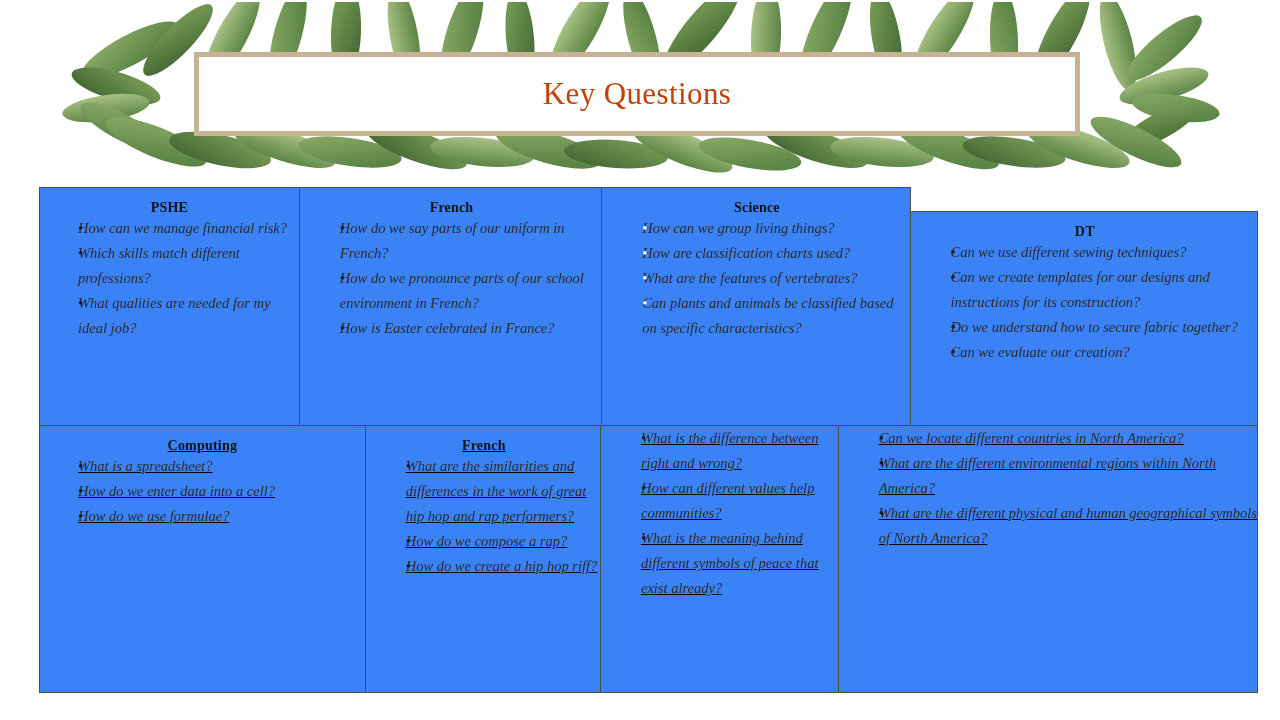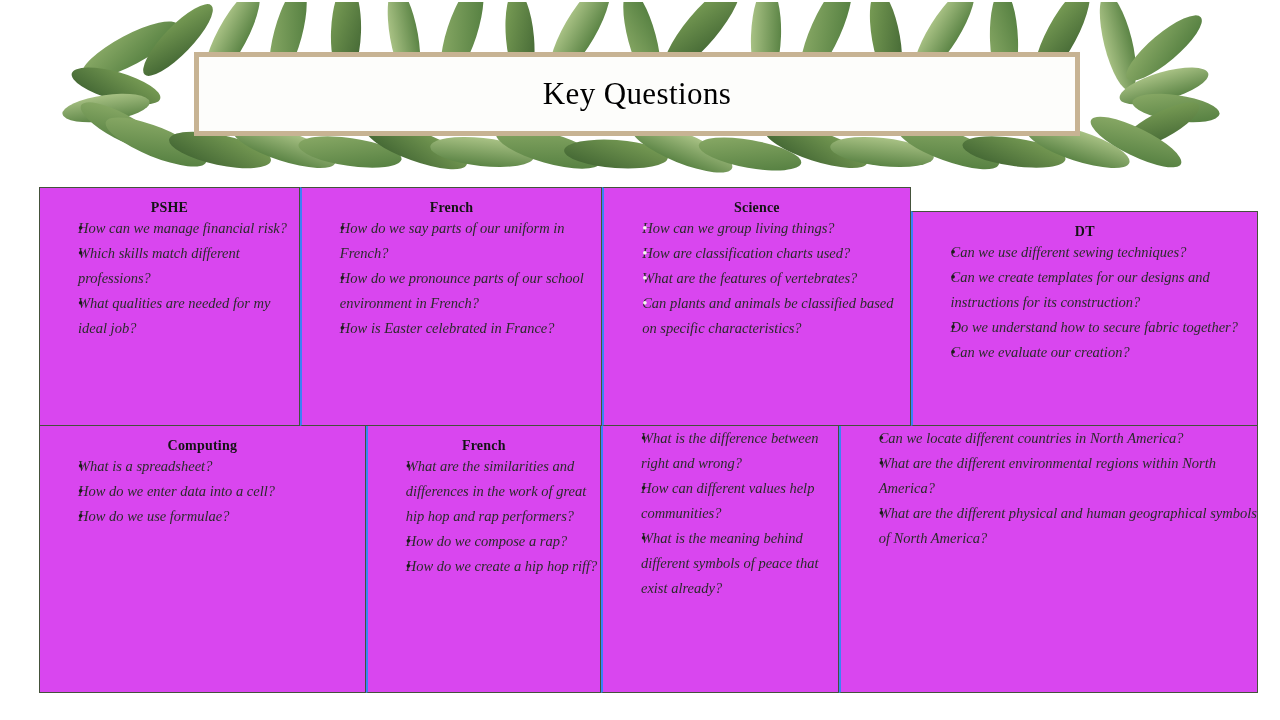--- a/index.html
+++ b/index.html
@@ -40,44 +40,44 @@
     height: 84px;
     background: #fdfdfb;
     border: 5px solid #c7b393;
     box-sizing: border-box;
     display: flex;
     align-items: center;
     justify-content: center;
   }
   #title-text {
     font-size: 31px;
-    color: #000000;
+    color: #c2410c;
     letter-spacing: 0.4px;
     font-family: "Liberation Serif", "DejaVu Serif", serif;
     white-space: nowrap;
   }
 
   
   #grid {
     position: absolute;
     left: 39px;
     top: 187px;
     width: 1219px;
     height: 506px;
   }
   .row {
     display: flex;
     width: 100%;
     box-sizing: border-box;
   }
   #row1 { height: 239px; }
-  #row2 { height: 267px; }
+  #row2 { height: 267px; text-decoration: underline; }
 
   .cell {
-    background: #d946ef;
+    background: #3b82f6;
     border: 1px solid #44523a;
     box-sizing: border-box;
     position: relative;
     overflow: hidden;
   }
   .row .cell + .cell { border-left: 2px solid #3b82f6; }
   #row2 .cell { border-top: none; }
 
   .cell-title {
     text-align: center;

